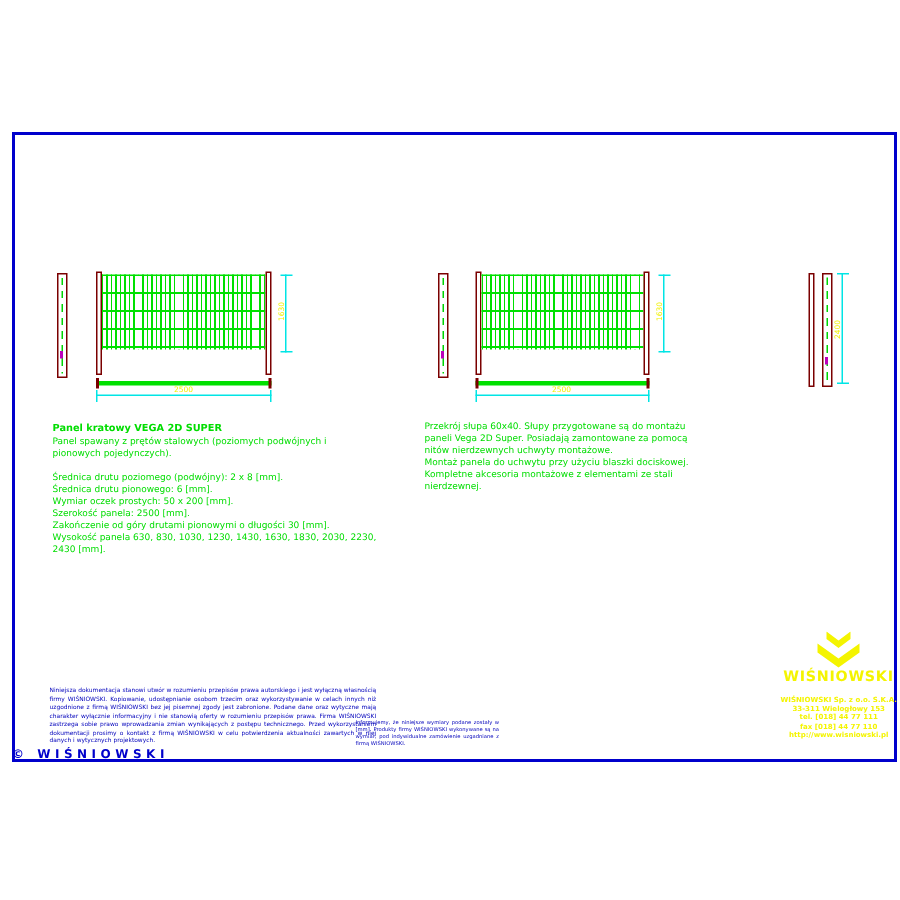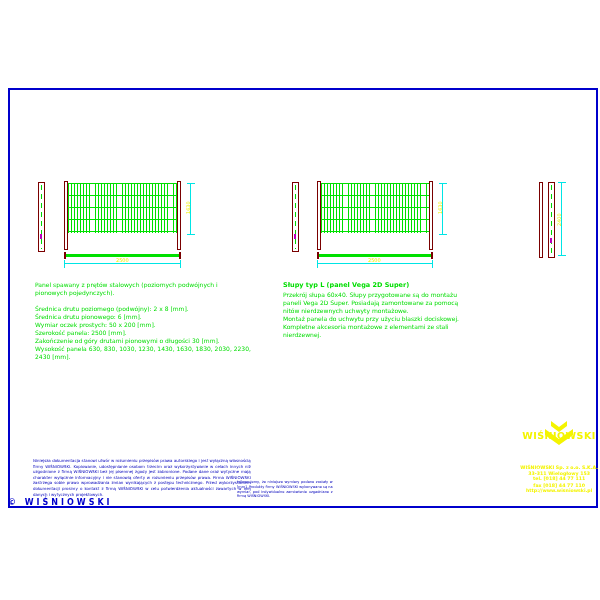--- a/index.html
+++ b/index.html
@@ -121,45 +121,45 @@
       <div class="magtick" style="bottom:14px;"></div>
     </div>
     <div class="vdim" style="left:561px;top:182px;height:74px;">
       <div class="tick" style="top:0;"></div>
         <div class="tick" style="bottom:0;"></div>
     </div>
     <div class="dimlabel vert" style="left:557px;top:226px;">2400</div>
   </div>
 
   <div class="descr" style="left:35px;top:281px;width:216px;">
+    <div class="ttl">Panel kratowy VEGA 2D SUPER</div>
     <div class="intro">Panel spawany z prętów stalowych (poziomych podwójnych i pionowych pojedynczych).</div>
     <div class="ln">Średnica drutu poziomego (podwójny): 2 x 8 [mm].</div>
     <div class="ln">Średnica drutu pionowego: 6 [mm].</div>
     <div class="ln">Wymiar oczek prostych: 50 x 200 [mm].</div>
     <div class="ln">Szerokość panela: 2500 [mm].</div>
     <div class="ln">Zakończenie od góry drutami pionowymi o długości 30 [mm].</div>
     <div class="ln">Wysokość panela 630, 830, 1030, 1230, 1430, 1630, 1830, 2030, 2230, 2430 [mm].</div>
   </div>
 
   <div class="descr" style="left:283px;top:281px;width:190px;">
-    <div class="ttl">Słupy typ L (panel Vega 2D Super)</div>
     <div class="ln">Przekrój słupa 60x40. Słupy przygotowane są do montażu paneli Vega 2D Super. Posiadają zamontowane za pomocą nitów nierdzewnych uchwyty montażowe.</div>
     <div class="ln">Montaż panela do uchwytu przy użyciu blaszki dociskowej.</div>
     <div class="ln">Kompletne akcesoria montażowe z elementami ze stali nierdzewnej.</div>
   </div>
 
   <div class="fineprint" style="left:33px;top:458px;width:330px;">Niniejsza dokumentacja stanowi utwór w rozumieniu przepisów prawa autorskiego i jest wyłączną własnością firmy WIŚNIOWSKI. Kopiowanie, udostępnianie osobom trzecim oraz wykorzystywanie w celach innych niż uzgodnione z firmą WIŚNIOWSKI bez jej pisemnej zgody jest zabronione. Podane dane oraz wytyczne mają charakter wyłącznie informacyjny i nie stanowią oferty w rozumieniu przepisów prawa. Firma WIŚNIOWSKI zastrzega sobie prawo wprowadzania zmian wynikających z postępu technicznego. Przed wykorzystaniem dokumentacji prosimy o kontakt z firmą WIŚNIOWSKI w celu potwierdzenia aktualności zawartych w niej danych i wytycznych projektowych.</div>
   <div class="fineprint small" style="left:237px;top:480px;width:165px;">Informujemy, że niniejsze wymiary podane zostały w [mm]. Produkty firmy WIŚNIOWSKI wykonywane są na wymiar, pod indywidualne zamówienie uzgadniane z firmą WIŚNIOWSKI.</div>
 
   <div>
     <svg class="abs" style="left:544px;top:421px;" width="30" height="26" viewBox="0 0 30 26">
       <path d="M7 0 L15 6 L23 0 L23 5 L15 11 L7 5 Z" fill="#f4f400"></path>
       <path d="M1 8 L15 18 L29 8 L29 14 L15 24 L1 14 Z" fill="#f4f400"></path>
     </svg>
-    <div class="brandtext" style="left:521px;top:430px;width:76px;">WIŚNIOWSKI</div>
+    <div class="brandtext" style="left:521px;top:446px;width:76px;">WIŚNIOWSKI</div>
     <div class="address" style="left:510px;top:464px;width:126px;">
       <div>WIŚNIOWSKI Sp. z o.o. S.K.A.</div>
       <div>33-311 Wielogłowy 153</div>
       <div>tel. [018] 44 77 111</div>
       <div>fax [018] 44 77 110</div>
       <div>http://www.wisniowski.pl</div>
     </div>
   </div>
 
   <div class="copyright">© WIŚNIOWSKI</div>

